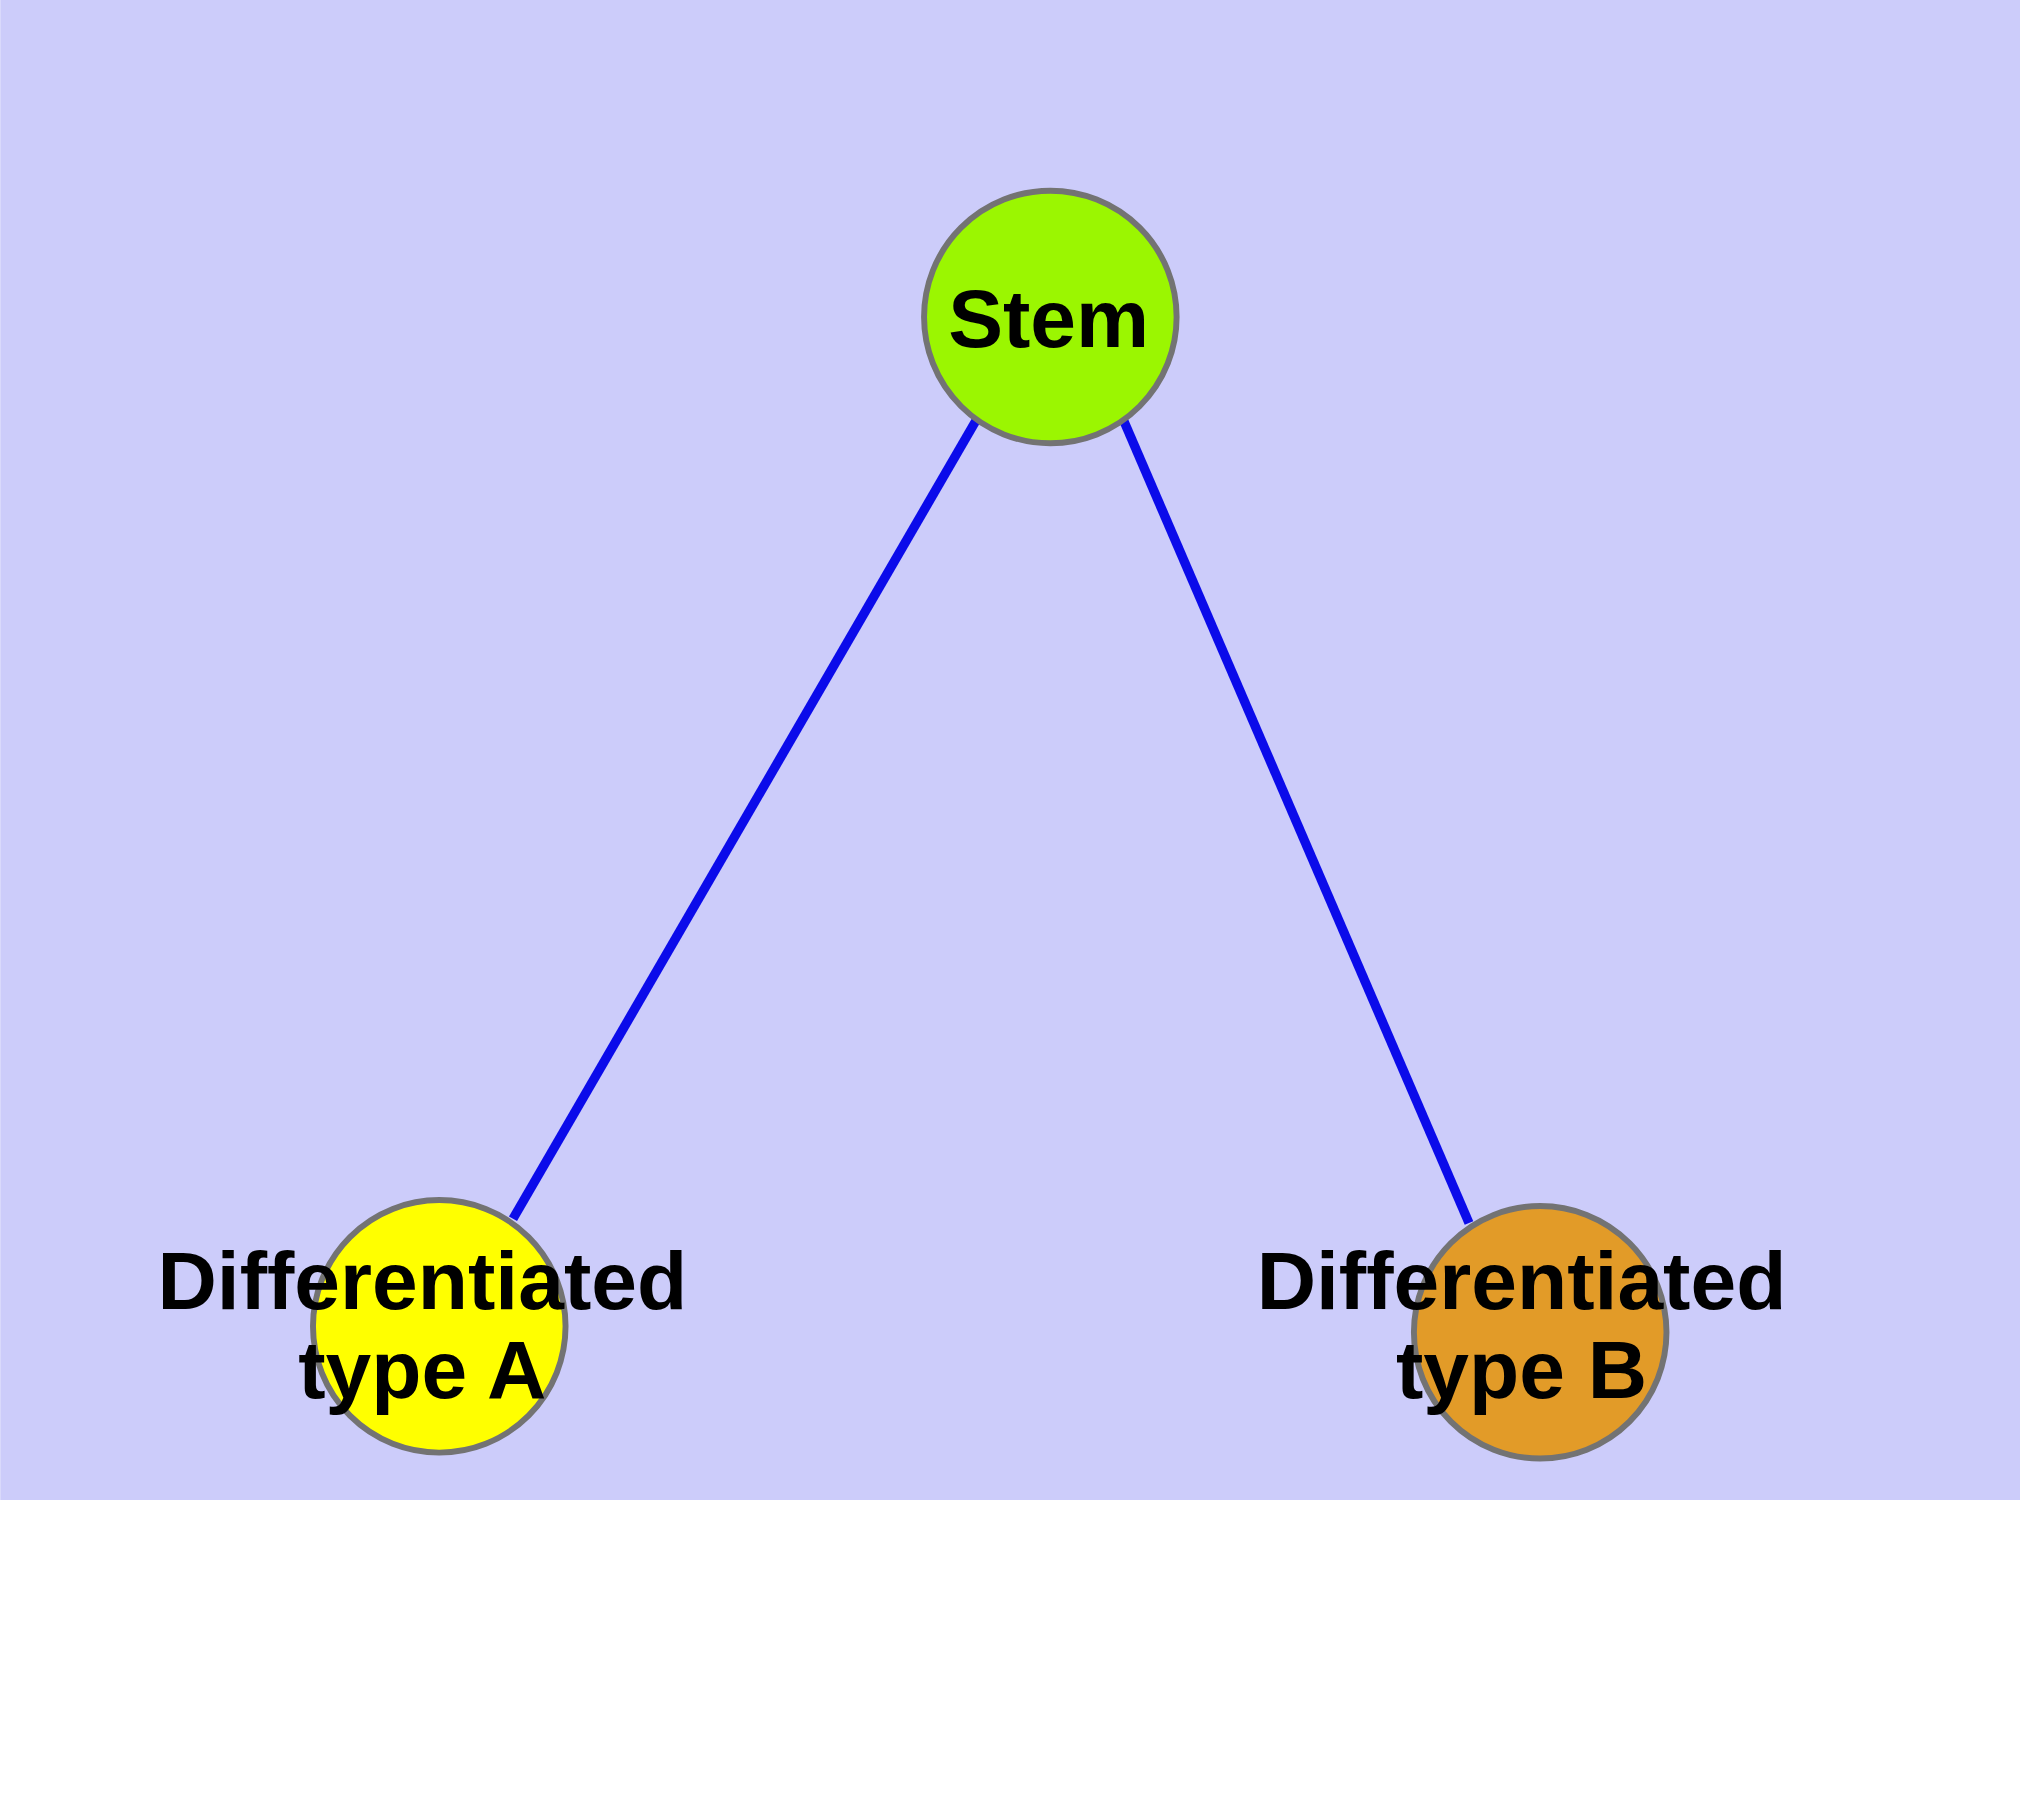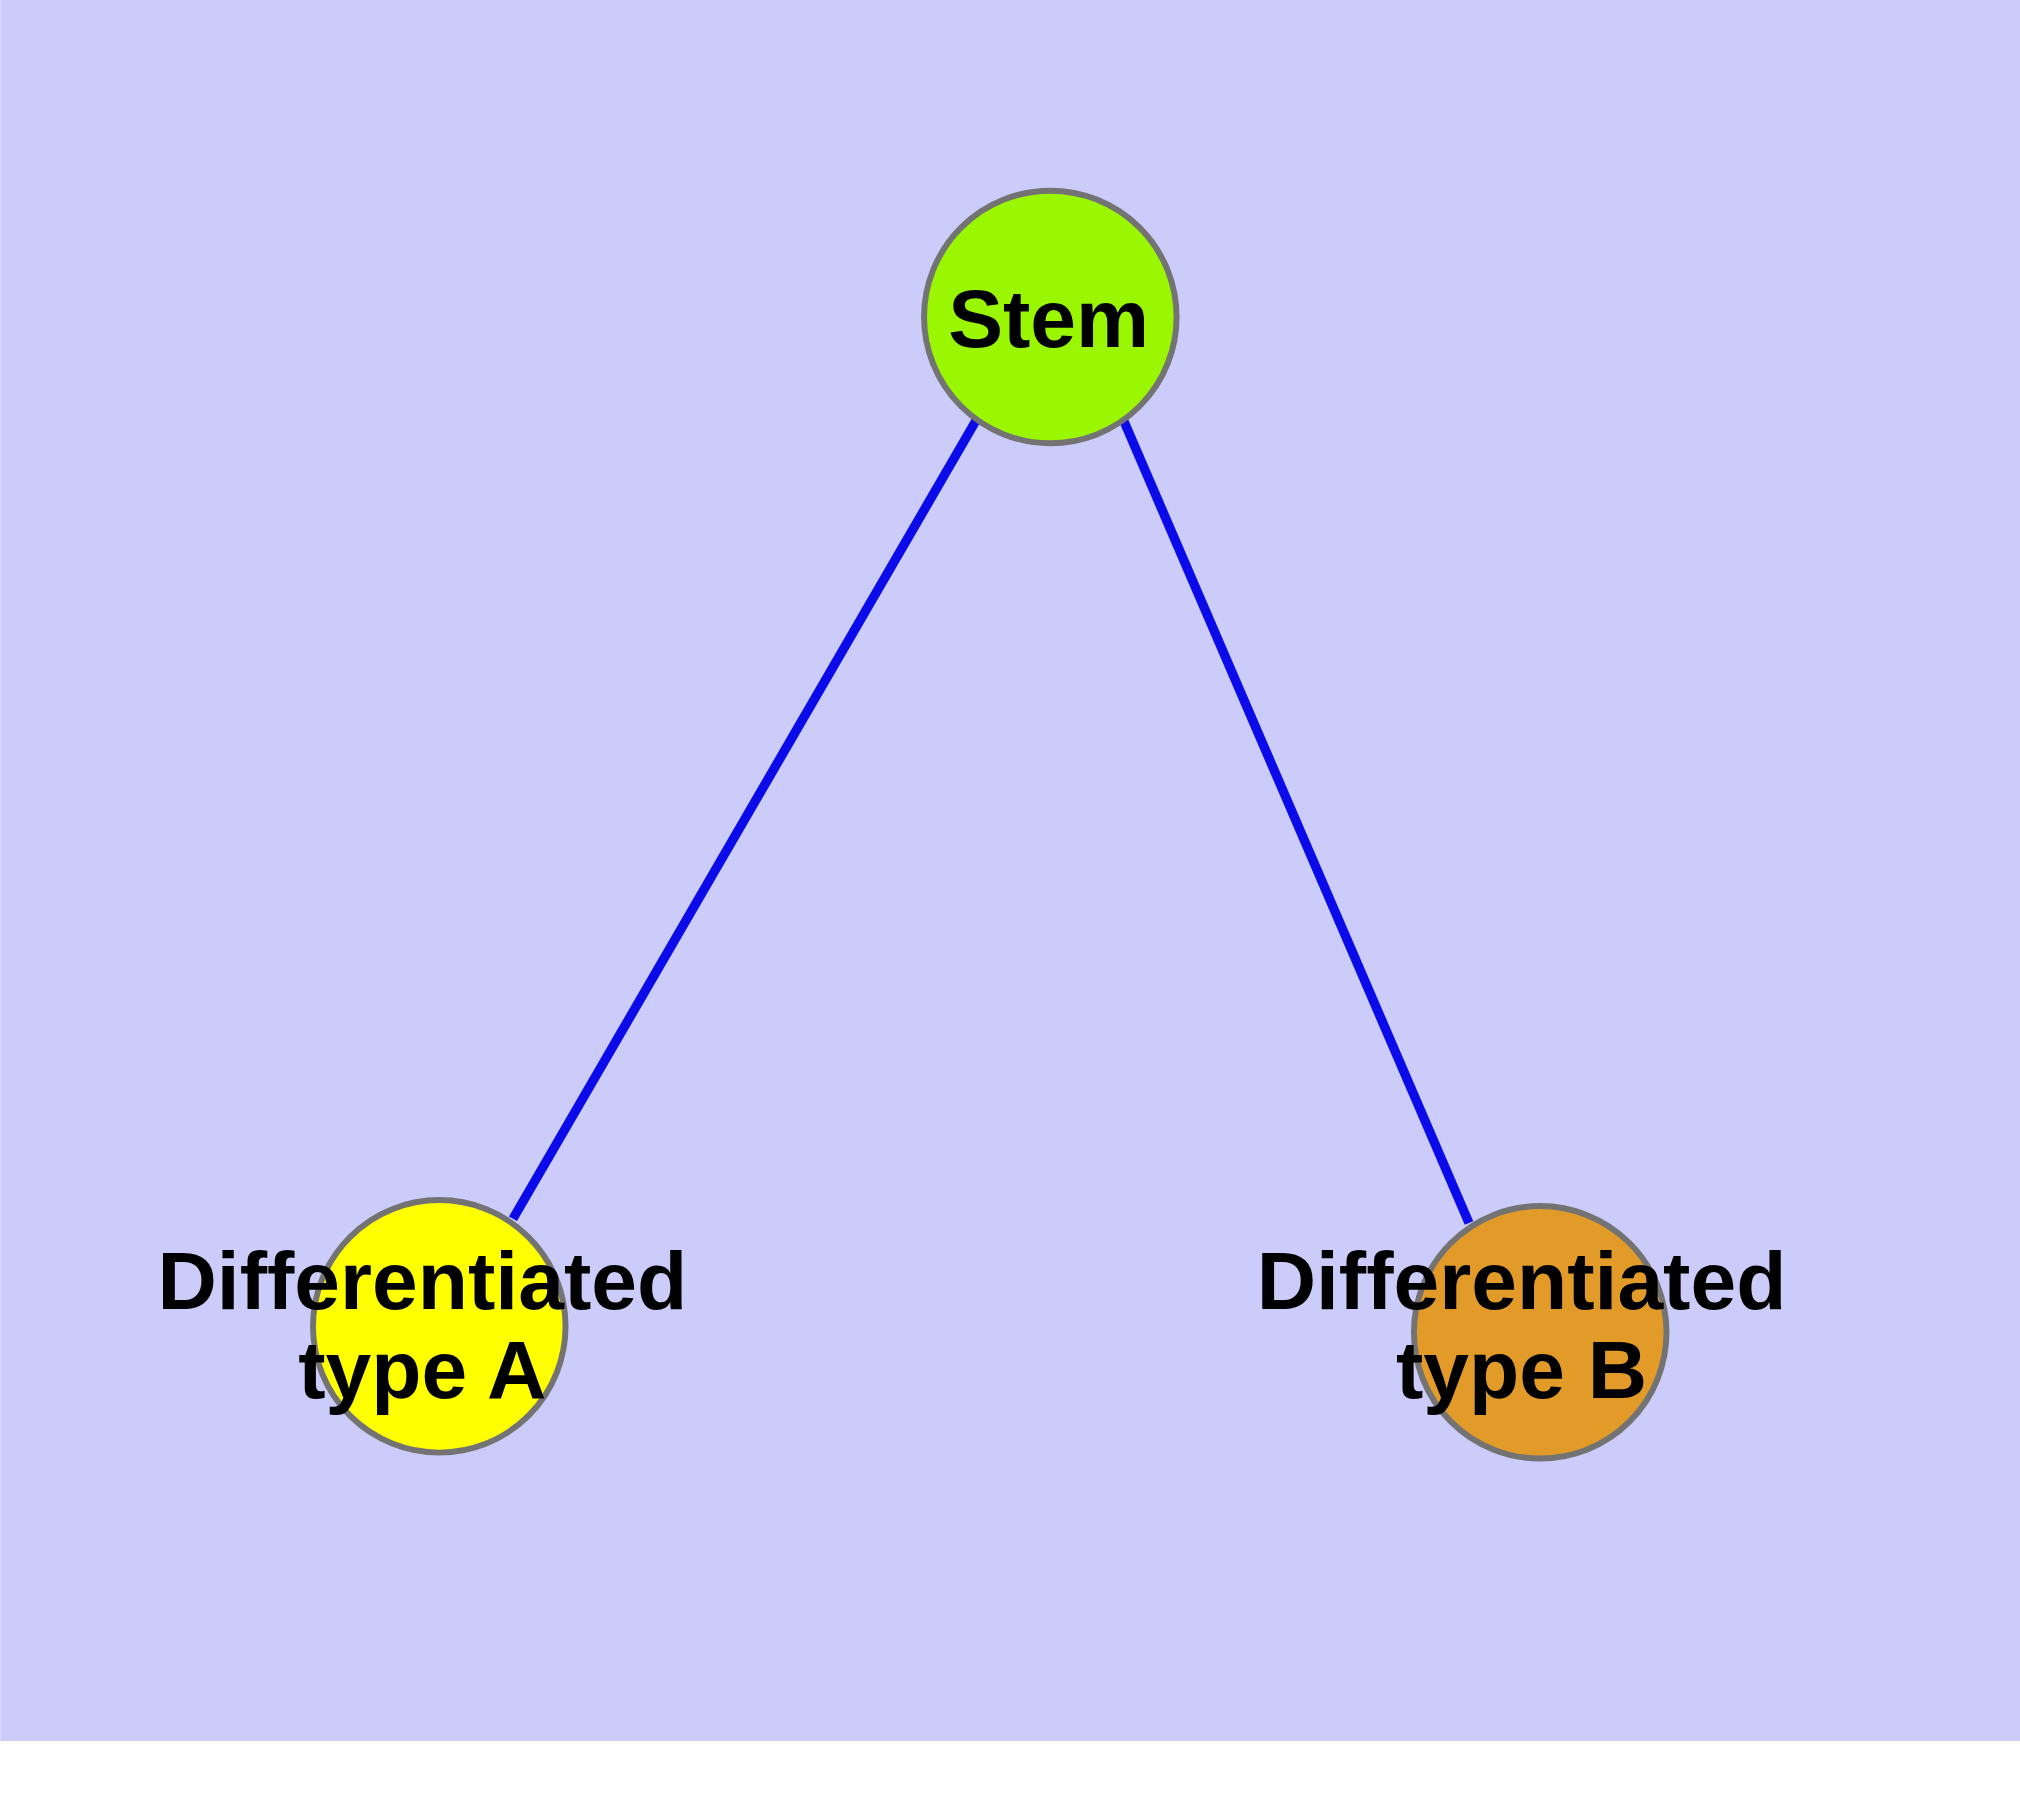--- a/index.html
+++ b/index.html
@@ -28,21 +28,21 @@
     font-weight: bold;
     fill: #000000;
     text-anchor: middle;
     dominant-baseline: alphabetic;
     white-space: pre;
   }
 </style>
 </head>
 <body>
 
-<div id="canvas" style="width: 2021px; height: 1741px;">
+<div id="canvas" style="width: 2021px; height: 1500px;">
   <svg id="graph-svg" viewBox="0 0 2384 2138" xmlns="http://www.w3.org/2000/svg" style="width: 2021px; height: 1812px;">
 
     <rect id="bg-rect" x="0" y="0" width="2384" height="2138" fill="#ccccfa"></rect>
 
     <g id="edges-layer">
       <line id="edge-0" x1="1152" y1="495" x2="605" y2="1438" stroke="#0b0bea" stroke-width="11" stroke-linecap="butt"></line>
       <line id="edge-1" x1="1325" y1="495" x2="1733" y2="1443" stroke="#0b0bea" stroke-width="11" stroke-linecap="butt"></line>
     </g>
 
     <g id="nodes-layer">

